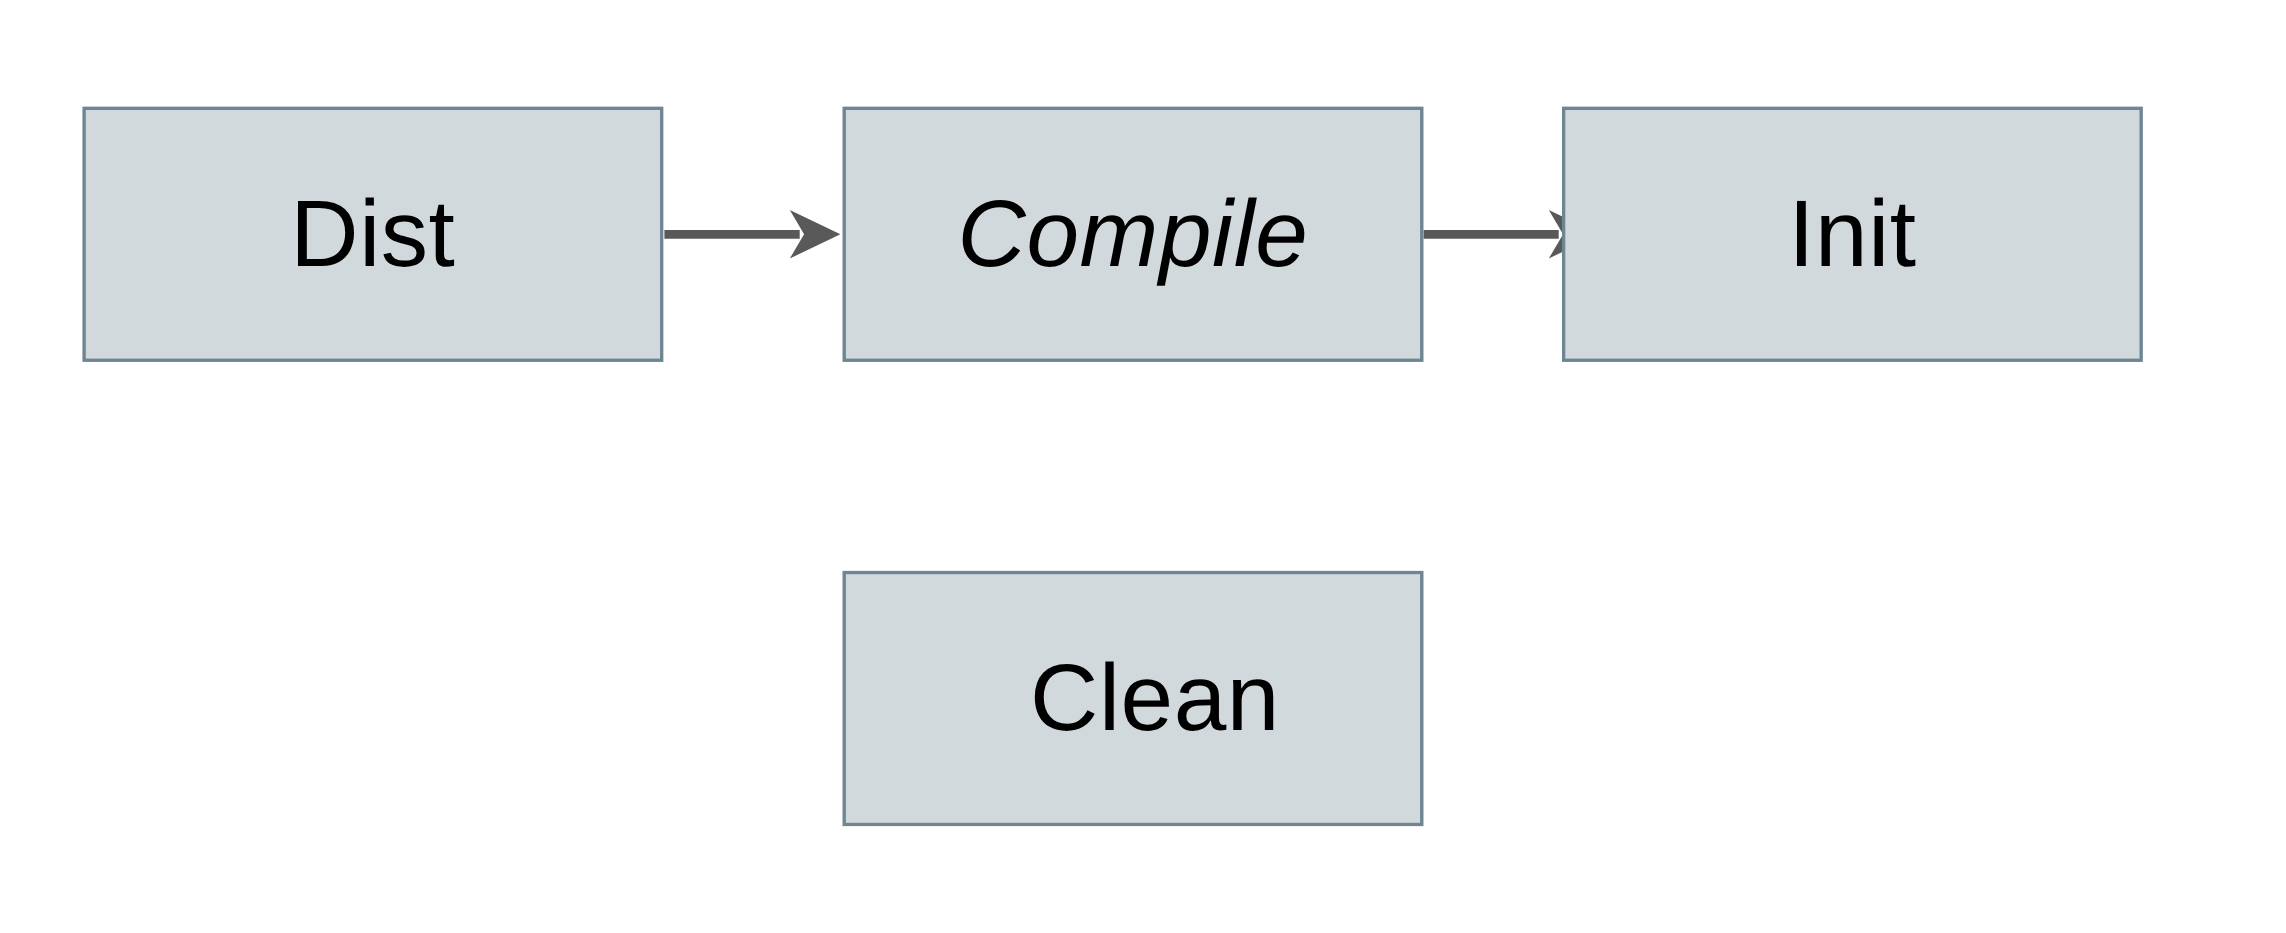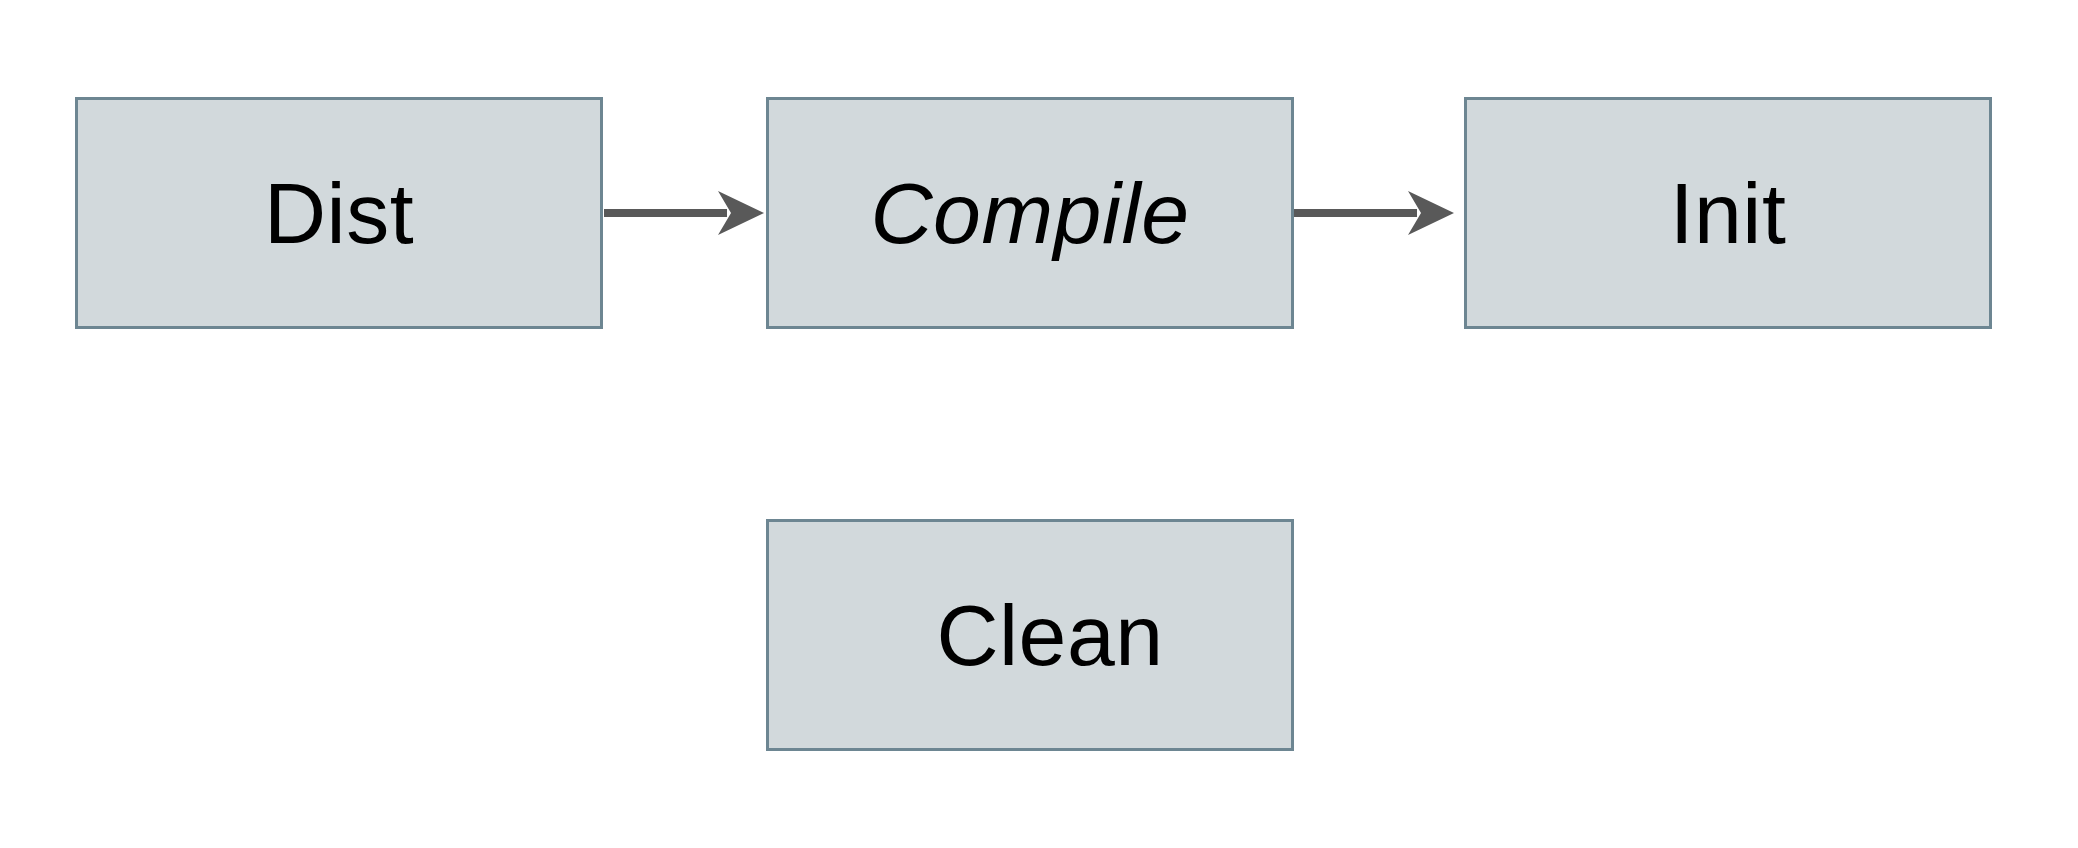--- a/index.html
+++ b/index.html
@@ -33,21 +33,21 @@
   }
   .node-label {
     font-size: 86px;
     line-height: 1;
     color: var(--text);
     letter-spacing: 0.5px;
     user-select: none;
   }
   .node-dist    { left: 75px;   top: 97px;  }
   .node-compile { left: 766px;  top: 97px; font-style: italic;  }
-  .node-init    { left: 1464px; top: 97px;  }
+  .node-init    { left: 1420px; top: 97px;  }
   .node-clean   { left: 766px;  top: 519px; padding-left: 40px; }
   svg.edges {
     position: absolute;
     left: 0; top: 0;
     width: 2078px;
     height: 848px;
     pointer-events: none;
   }
   svg.edges .edge-hit { pointer-events: stroke; }
   .edge-line {

